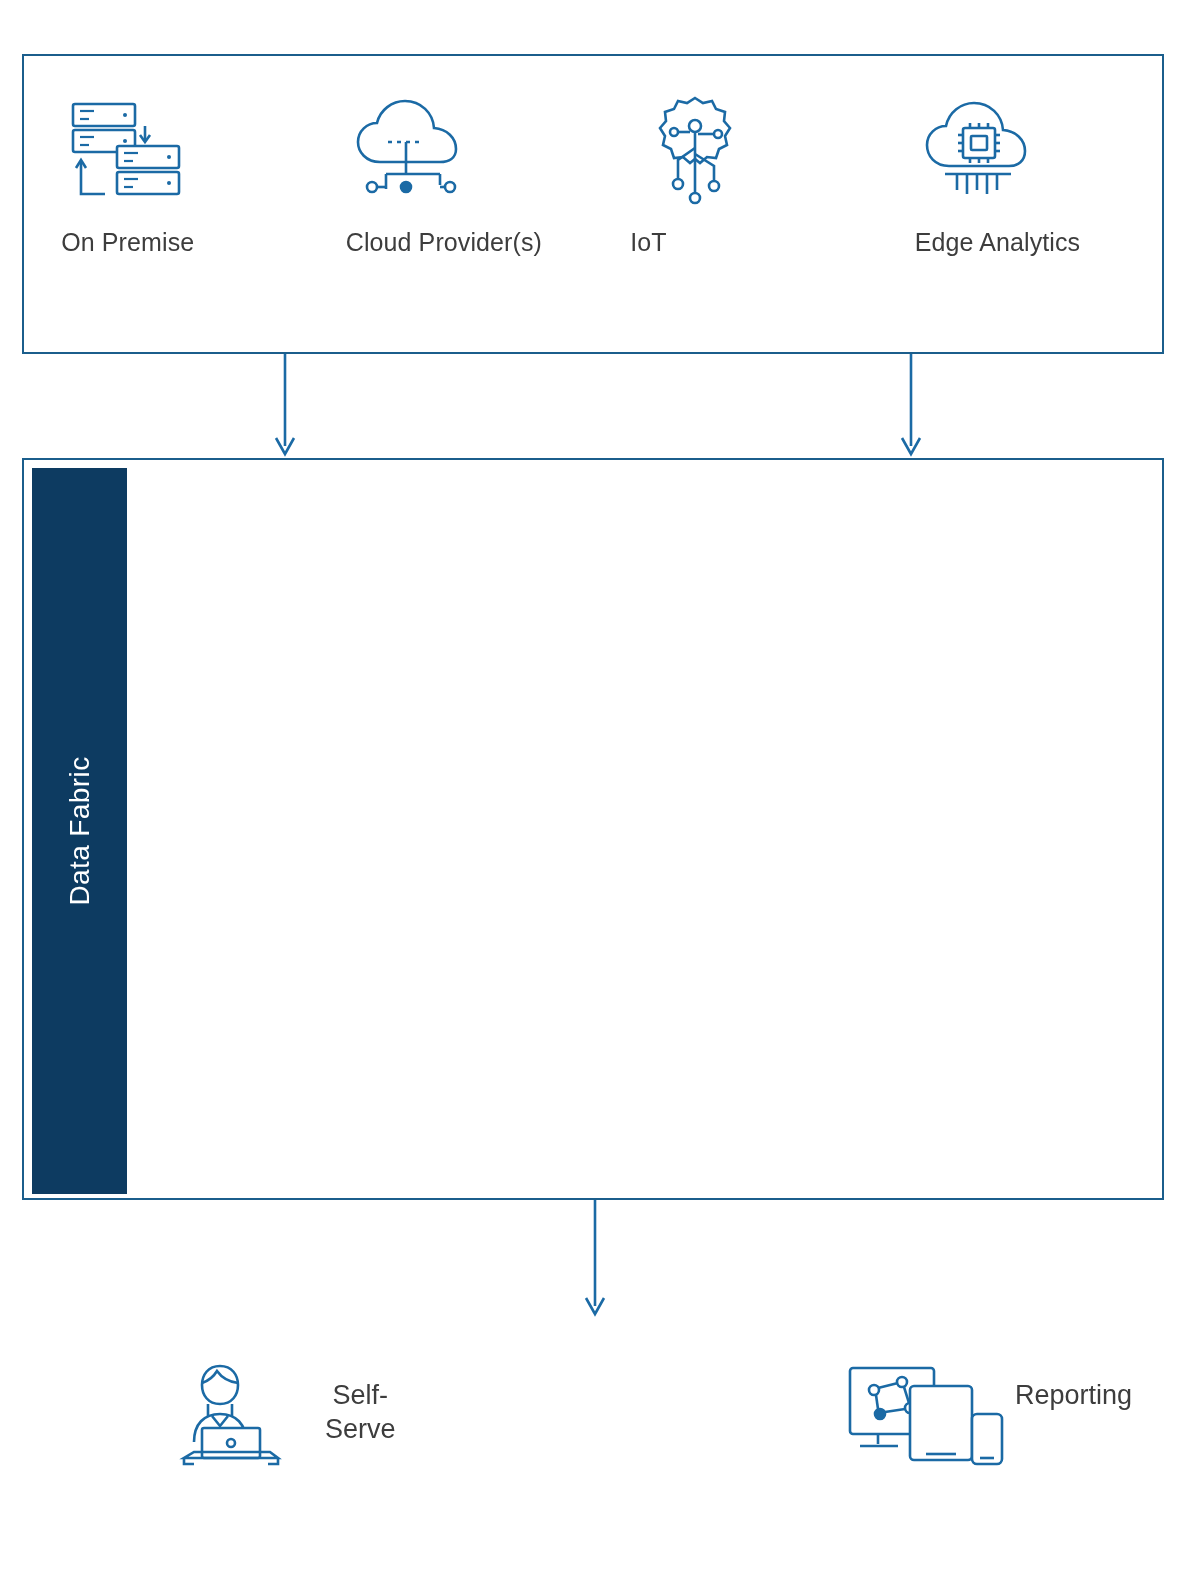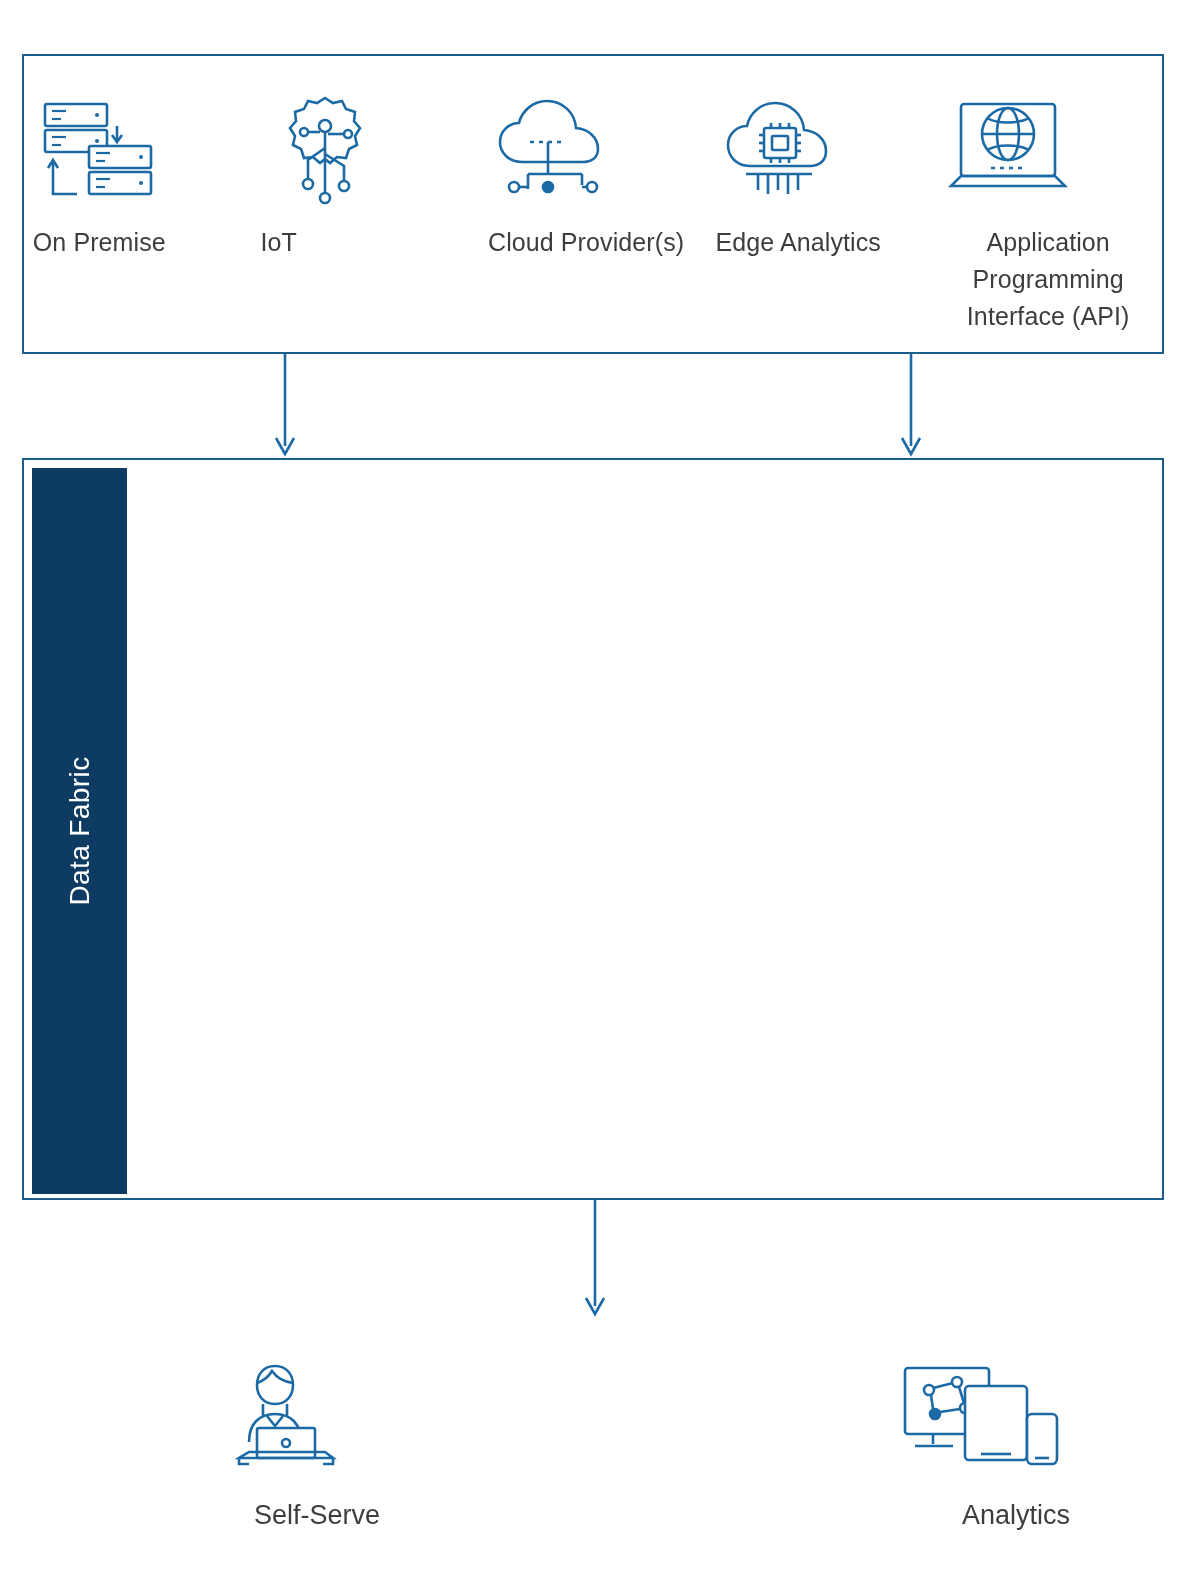--- a/index.html
+++ b/index.html
@@ -103,22 +103,22 @@
     left: 150px;
     top: 1356px;
     width: 920px;
     display: flex;
     align-items: flex-start;
     justify-content: space-between;
   }
   .consumer-item {
     width: 230px;
     display: flex;
-    flex-direction: column;
-    align-items: flex-end;
+    flex-direction: row;
+    align-items: flex-start;
   }
   .consumer-icon {
     width: 175px;
     height: 120px;
     display: flex;
     align-items: center;
     justify-content: center;
   }
   .consumer-label {
     margin-top: 22px;
@@ -161,56 +161,56 @@
           <path d="M15 78 L20 70 L25 78" fill="none"></path>
           <line x1="44" y1="104" x2="56" y2="104" opacity="0"></line>
         </svg>
       </div>
       <div class="source-label">On Premise</div>
     </div>
 
     <div class="source-item">
       <div class="source-icon">
         <svg width="130" height="120" viewBox="0 0 130 120" fill="none" stroke="#1b6aa5" stroke-width="2.6">
-          <path d="M65 8 L73 13 L82 11 L86 19 L95 22 L94 31 L100 38 L95 46 L97 55 L89 59 L86 68 L77 67 L70 73 L65 69 L60 73 L53 67 L44 68 L41 59 L33 55 L35 46 L30 38 L36 31 L35 22 L44 19 L48 11 L57 13 Z"></path>
-          <circle cx="65" cy="36" r="6"></circle>
-          <line x1="65" y1="42" x2="65" y2="104"></line>
-          <path d="M65 58 L48 70 L48 90"></path>
-          <path d="M65 64 L84 76 L84 92"></path>
-          <circle cx="48" cy="94" r="5"></circle>
-          <circle cx="84" cy="96" r="5"></circle>
-          <circle cx="65" cy="108" r="5"></circle>
-          <circle cx="44" cy="42" r="4"></circle>
-          <circle cx="88" cy="44" r="4"></circle>
-          <line x1="48" y1="42" x2="60" y2="42"></line>
-          <line x1="84" y1="44" x2="68" y2="44"></line>
-        </svg>
-      </div>
-      <div class="source-label">IoT</div>
-    </div>
-
-    <div class="source-item">
-      <div class="source-icon">
-        <svg width="130" height="120" viewBox="0 0 130 120" fill="none" stroke="#1b6aa5" stroke-width="2.6">
           <path d="M34 72 C20 72 12 62 12 52 C12 41 21 33 31 33 C34 20 46 11 59 11 C75 11 87 23 88 38 C101 39 110 48 110 59 C110 68 103 72 94 72"></path>
           <line x1="34" y1="72" x2="94" y2="72"></line>
           <line x1="42" y1="52" x2="78" y2="52" stroke-dasharray="4 5"></line>
           <path d="M60 52 L60 84"></path>
           <path d="M40 84 L94 84"></path>
           <path d="M40 84 L40 95"></path>
           <path d="M94 84 L94 95"></path>
           <circle cx="26" cy="97" r="5"></circle>
           <circle cx="60" cy="97" r="5" fill="#1b6aa5"></circle>
           <circle cx="104" cy="97" r="5"></circle>
           <line x1="31" y1="97" x2="40" y2="97"></line>
           <line x1="94" y1="97" x2="99" y2="97"></line>
           <line x1="40" y1="95" x2="40" y2="99"></line>
         </svg>
       </div>
       <div class="source-label">Cloud Provider(s)</div>
+    </div>
+
+    <div class="source-item">
+      <div class="source-icon">
+        <svg width="130" height="120" viewBox="0 0 130 120" fill="none" stroke="#1b6aa5" stroke-width="2.6">
+          <path d="M65 8 L73 13 L82 11 L86 19 L95 22 L94 31 L100 38 L95 46 L97 55 L89 59 L86 68 L77 67 L70 73 L65 69 L60 73 L53 67 L44 68 L41 59 L33 55 L35 46 L30 38 L36 31 L35 22 L44 19 L48 11 L57 13 Z"></path>
+          <circle cx="65" cy="36" r="6"></circle>
+          <line x1="65" y1="42" x2="65" y2="104"></line>
+          <path d="M65 58 L48 70 L48 90"></path>
+          <path d="M65 64 L84 76 L84 92"></path>
+          <circle cx="48" cy="94" r="5"></circle>
+          <circle cx="84" cy="96" r="5"></circle>
+          <circle cx="65" cy="108" r="5"></circle>
+          <circle cx="44" cy="42" r="4"></circle>
+          <circle cx="88" cy="44" r="4"></circle>
+          <line x1="48" y1="42" x2="60" y2="42"></line>
+          <line x1="84" y1="44" x2="68" y2="44"></line>
+        </svg>
+      </div>
+      <div class="source-label">IoT</div>
     </div>
 
     <div class="source-item">
       <div class="source-icon">
         <svg width="130" height="120" viewBox="0 0 130 120" fill="none" stroke="#1b6aa5" stroke-width="2.6">
           <path d="M34 76 C20 76 12 66 12 55 C12 44 21 36 31 36 C34 22 46 13 59 13 C75 13 87 25 88 40 C101 41 110 50 110 61 C110 71 103 76 94 76"></path>
           <line x1="34" y1="76" x2="94" y2="76"></line>
           <rect x="48" y="38" width="32" height="30" rx="2"></rect>
           <rect x="56" y="46" width="16" height="14" rx="1"></rect>
           <line x1="55" y1="33" x2="55" y2="38"></line>
@@ -229,35 +229,20 @@
           <line x1="52" y1="84" x2="52" y2="104"></line>
           <line x1="62" y1="84" x2="62" y2="100"></line>
           <line x1="72" y1="84" x2="72" y2="104"></line>
           <line x1="82" y1="84" x2="82" y2="100"></line>
           <line x1="30" y1="84" x2="96" y2="84"></line>
         </svg>
       </div>
       <div class="source-label">Edge Analytics</div>
     </div>
 
-    <div class="source-item">
-      <div class="source-icon">
-        <svg width="130" height="120" viewBox="0 0 130 120" fill="none" stroke="#1b6aa5" stroke-width="2.6">
-          <rect x="18" y="14" width="94" height="72" rx="3"></rect>
-          <circle cx="65" cy="44" r="26"></circle>
-          <ellipse cx="65" cy="44" rx="11" ry="26"></ellipse>
-          <line x1="39" y1="44" x2="91" y2="44"></line>
-          <path d="M44 28 C54 34 76 34 86 28"></path>
-          <path d="M44 60 C54 54 76 54 86 60"></path>
-          <line x1="48" y1="78" x2="82" y2="78" stroke-dasharray="4 5"></line>
-          <path d="M8 96 L122 96 L112 86 L18 86 Z"></path>
-        </svg>
-      </div>
-      <div class="source-label">Application Programming Interface (API)</div>
-    </div>
 
   </div>
 </div>
 
 <svg class="arrow-svg" style="left:260px; top:354px;" width="60" height="110" viewBox="0 0 60 110" fill="none" stroke="#1b6aa5" stroke-width="2.6">
   <line x1="25" y1="0" x2="25" y2="92"></line>
   <path d="M16 84 L25 100 L34 84"></path>
 </svg>
 
 <svg class="arrow-svg" style="left:886px; top:354px;" width="60" height="110" viewBox="0 0 60 110" fill="none" stroke="#1b6aa5" stroke-width="2.6">
@@ -310,16 +295,16 @@
         <line x1="45" y1="56" x2="65" y2="53"></line>
         <line x1="64" y1="31" x2="69" y2="47"></line>
         <line x1="38" y1="78" x2="38" y2="88"></line>
         <line x1="20" y1="90" x2="58" y2="90"></line>
         <rect x="70" y="30" width="62" height="74" rx="4" fill="#fff"></rect>
         <line x1="86" y1="98" x2="116" y2="98"></line>
         <rect x="132" y="58" width="30" height="50" rx="5" fill="#fff"></rect>
         <line x1="140" y1="102" x2="154" y2="102"></line>
       </svg>
     </div>
-    <div class="consumer-label">Analytics</div>
+    <div class="consumer-label">Reporting</div>
   </div>
 
 </div>
 
 </body></html>

